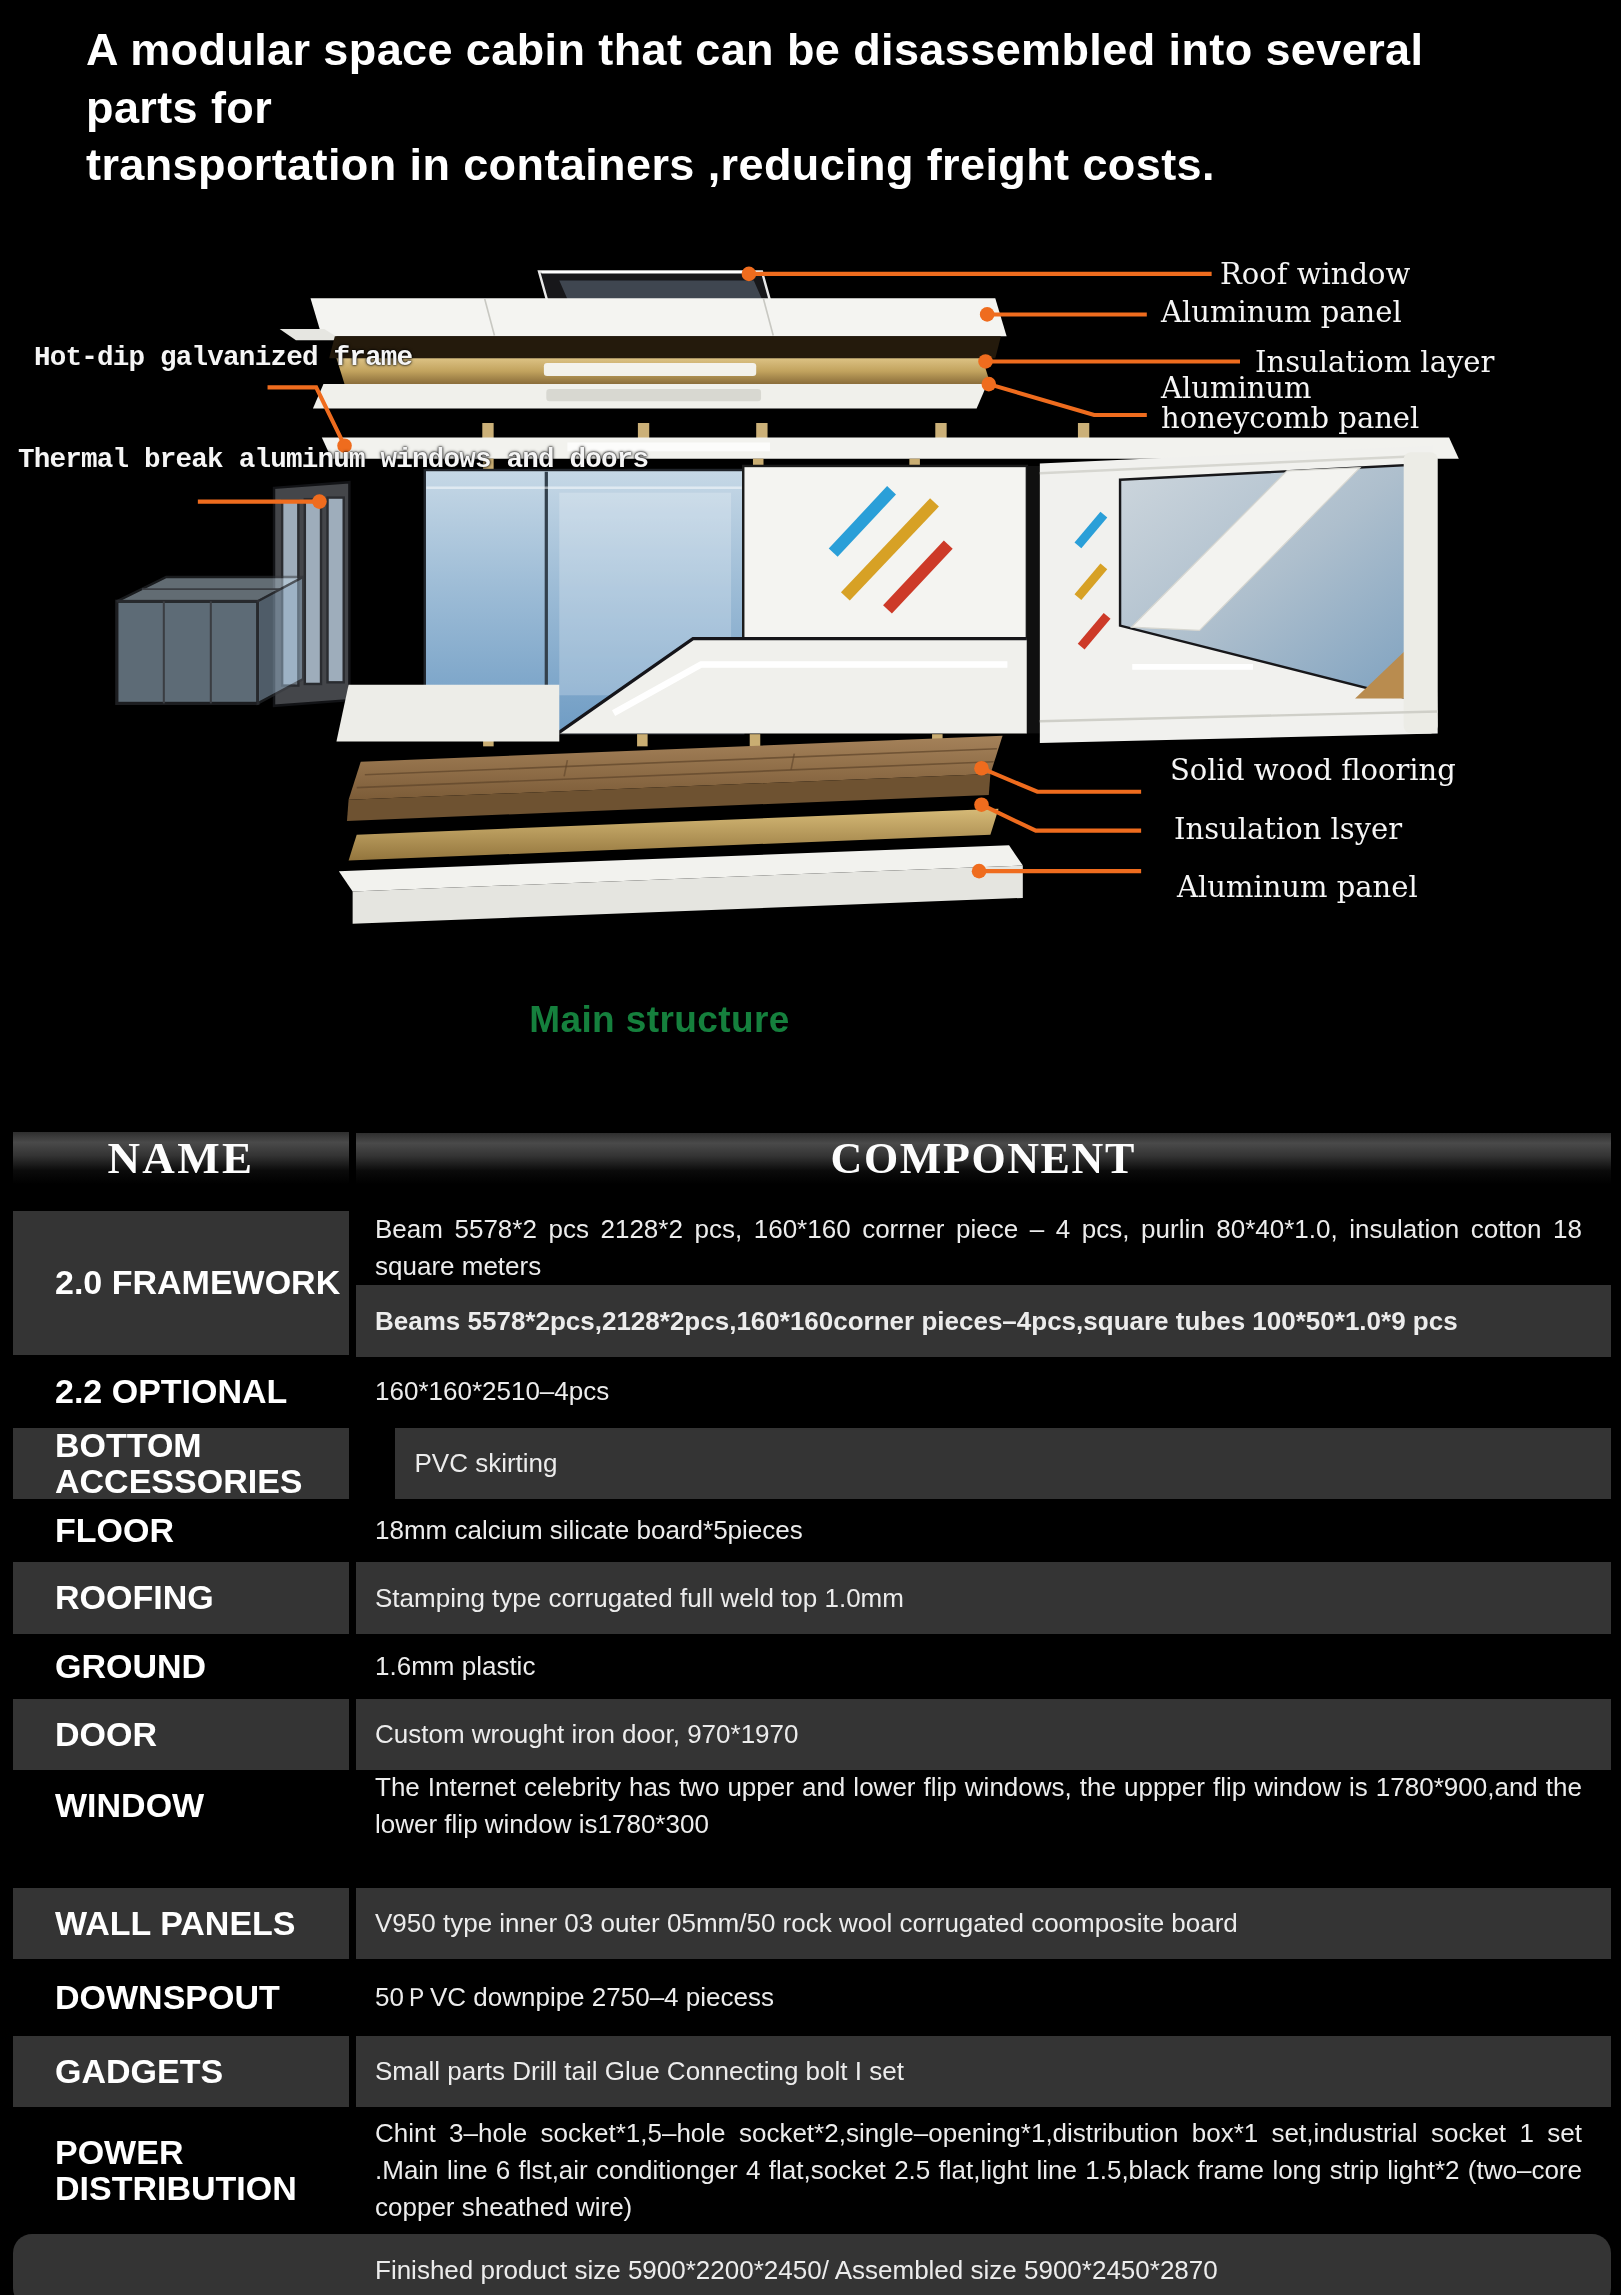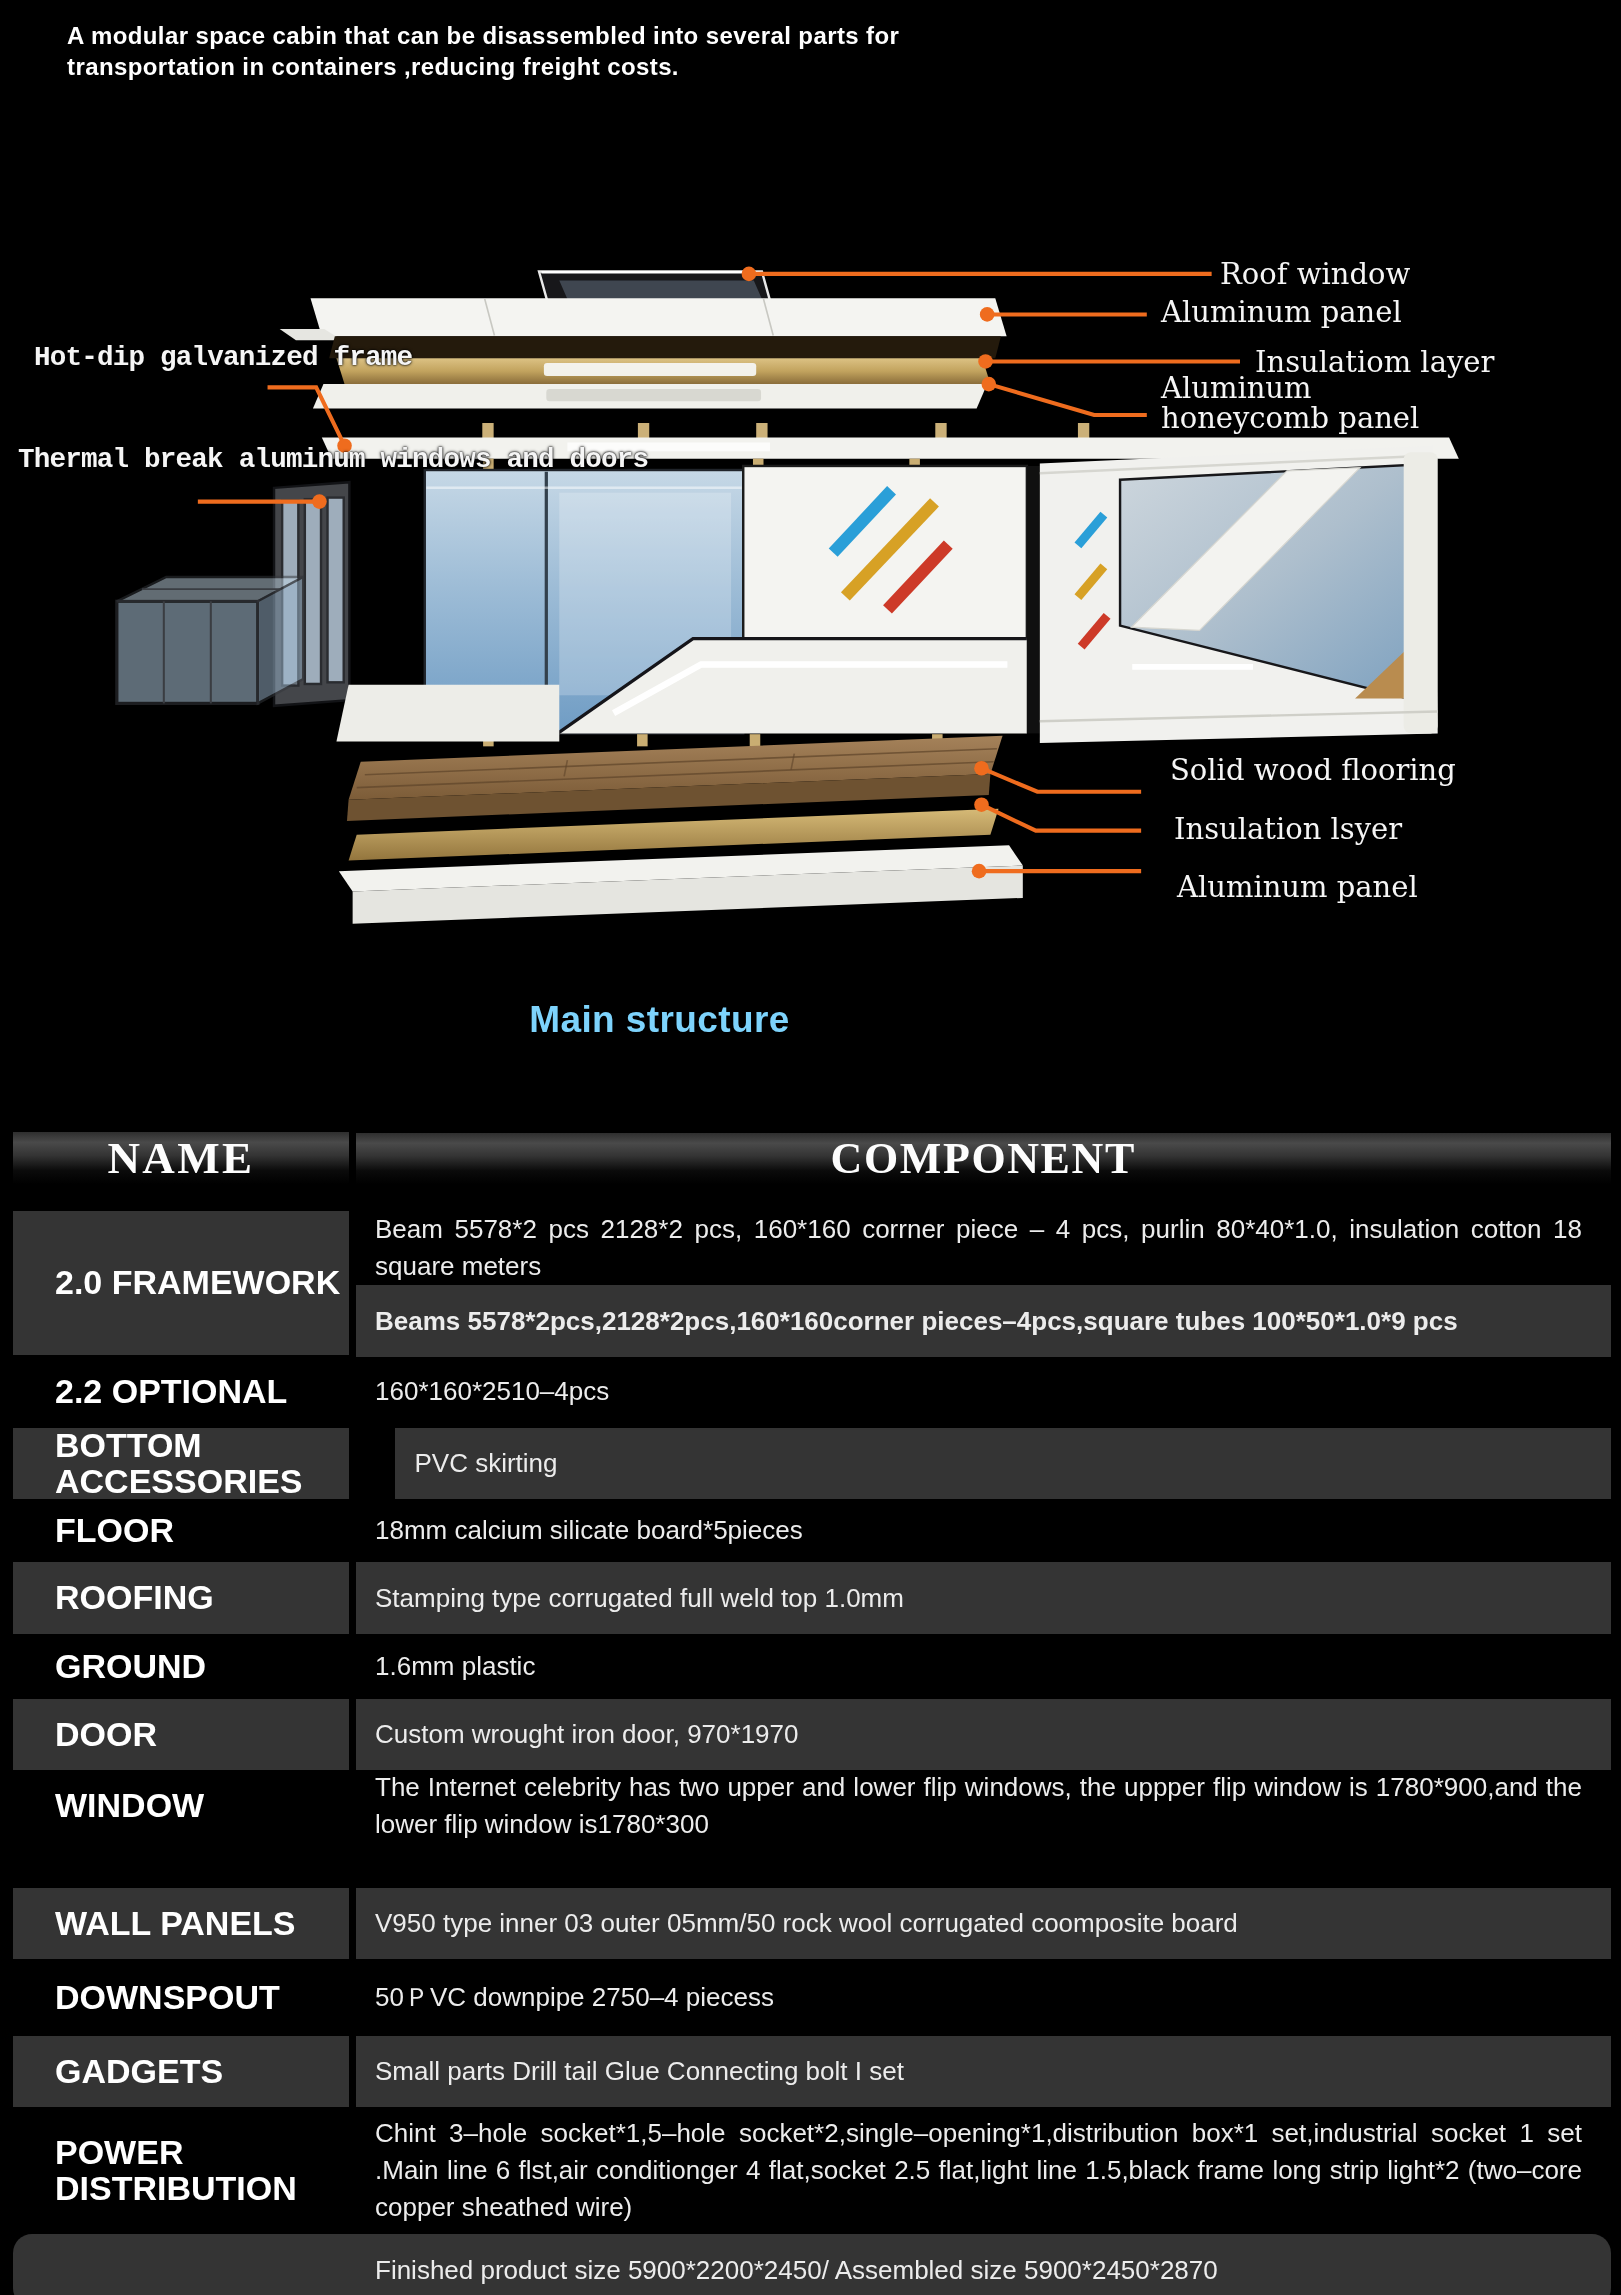--- a/index.html
+++ b/index.html
@@ -1,30 +1,30 @@
 <!DOCTYPE html>
 <html style="font-size:13px"><head>
 <meta charset="utf-8">
 <style>
   html,body{margin:0;padding:0;background:#000;}
   .page{position:relative;width:1621px;height:2295px;background:#000;overflow:hidden;
         font-family:"Liberation Sans",sans-serif;}
 
   
-  .title{position:absolute;left:67px;top:21px;width:1427px;color:#fff;
-         font-size:24px;font-weight:700;line-height:1.28;letter-spacing:0.4px;}
+  .title{position:absolute;left:86px;top:21px;width:1427px;color:#fff;
+         font-size:45px;font-weight:700;line-height:1.28;letter-spacing:0.4px;}
 
   
   .diagram-svg{position:absolute;left:0;top:235px;width:1621px;height:859px;}
   .dlabel{position:absolute;color:#f5f5f5;font-family:"DejaVu Serif",serif;
           font-size:29px;white-space:nowrap;line-height:1.05;}
   .dlabel.mono{font-family:"Liberation Mono",monospace;font-weight:700;font-size:27.6px;
                letter-spacing:-0.8px;text-shadow:0 0 3.2px #000,0 0 1.6px #000;}
   .caption{position:absolute;left:0;top:999px;width:1319px;text-align:center;
-           color:#7dd3fc;font-size:37px;font-weight:700;letter-spacing:0.4px;}
+           color:#15803d;font-size:37px;font-weight:700;letter-spacing:0.4px;}
 
   
   .spec-table{position:absolute;left:13px;top:1112px;width:1598px;}
   .trow{display:flex;gap:6.5px;align-items:stretch;}
   .cell-name{width:336px;flex:0 0 336px;display:flex;flex-direction:column;justify-content:center;
              padding-left:42px;box-sizing:border-box;color:#fff;font-size:34px;font-weight:700;
              line-height:1.05;letter-spacing:0;}
   .cell-comp{flex:1;display:flex;flex-direction:column;justify-content:center;
              padding:0 29px 0 19.5px;box-sizing:border-box;color:#ececec;
              font-size:26px;font-weight:400;line-height:1.42;}

